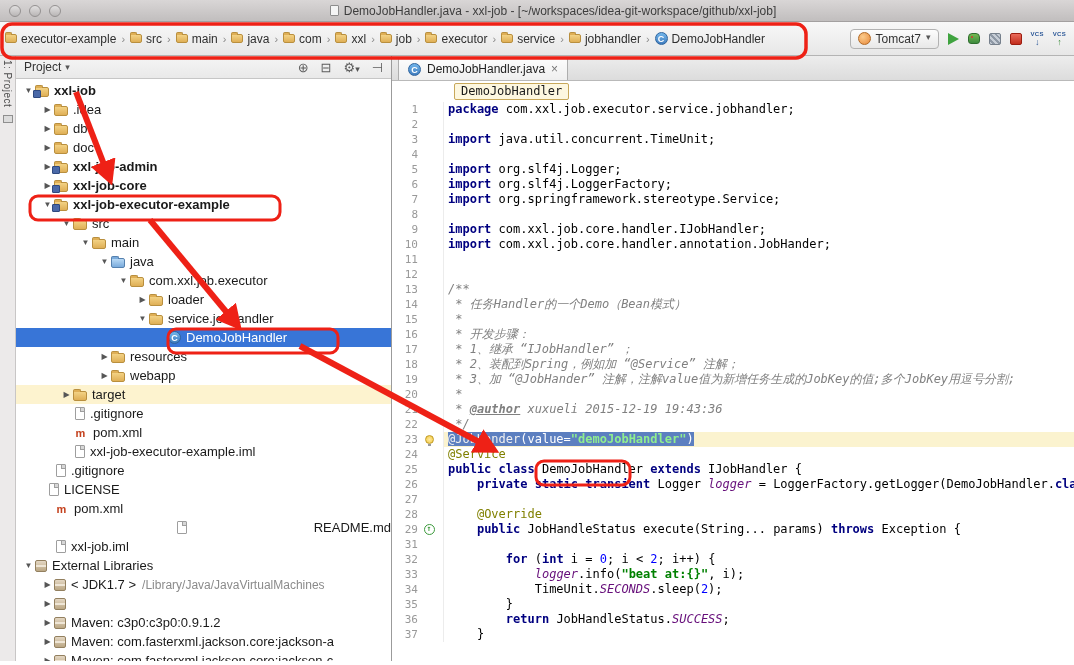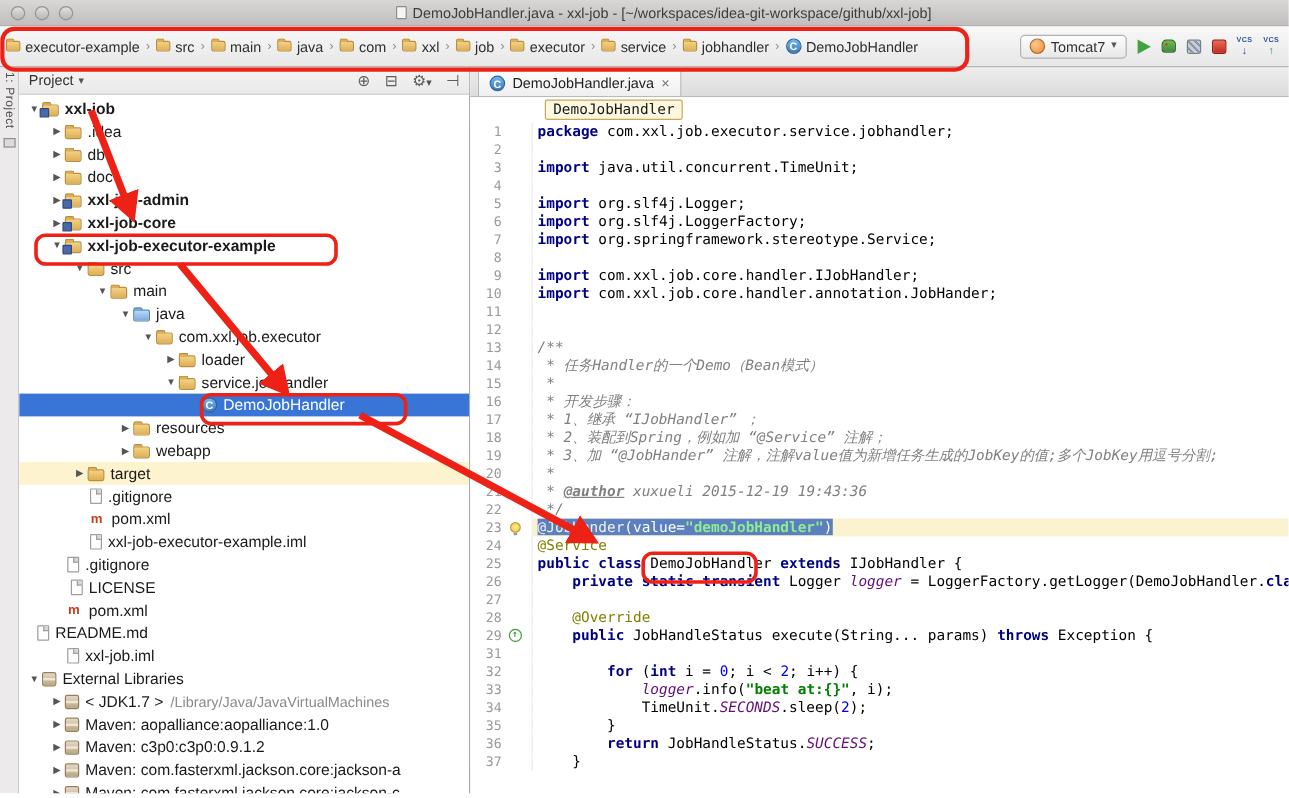--- a/index.html
+++ b/index.html
@@ -369,31 +369,31 @@
           <div class="tree-row" style="padding-left: 44px;">
             <span class="tree-arrow"></span>
             <span class="titem-icon ic-file"></span>
             <span class="tree-label">xxl-job-executor-example.iml</span>
           </div>
           <div class="tree-row" style="padding-left: 25px;">
             <span class="tree-arrow"></span>
             <span class="titem-icon ic-file"></span>
             <span class="tree-label">.gitignore</span>
           </div>
-          <div class="tree-row" style="padding-left: 28px;">
+          <div class="tree-row" style="padding-left: 18px;">
             <span class="tree-arrow"></span>
             <span class="titem-icon ic-file"></span>
             <span class="tree-label">LICENSE</span>
           </div>
           <div class="tree-row" style="padding-left: 25px;">
             <span class="tree-arrow"></span>
             <span class="titem-icon ic-maven-file">m</span>
             <span class="tree-label">pom.xml</span>
           </div>
-          <div class="tree-row" style="">
+          <div class="tree-row" style="padding-left: 25px; justify-content: space-between;">
             <span class="tree-arrow"></span>
             <span class="titem-icon ic-file"></span>
             <span class="tree-label">README.md</span>
           </div>
           <div class="tree-row" style="padding-left: 25px;">
             <span class="tree-arrow"></span>
             <span class="titem-icon ic-file"></span>
             <span class="tree-label">xxl-job.iml</span>
           </div>
           <div class="tree-row" style="padding-left: 6px;">
@@ -403,21 +403,20 @@
           </div>
           <div class="tree-row" style="padding-left: 25px;">
             <span class="tree-arrow">▶</span>
             <span class="titem-icon ic-jdk"></span>
             <span class="tree-label">&lt; JDK1.7 &gt;</span>
             <span class="tree-suffix">/Library/Java/JavaVirtualMachines</span>
           </div>
           <div class="tree-row" style="padding-left: 25px;">
             <span class="tree-arrow">▶</span>
             <span class="titem-icon ic-lib"></span>
-            <span class="tree-label">Maven: aopalliance:aopalliance:1.0</span>
           </div>
           <div class="tree-row" style="padding-left: 25px;">
             <span class="tree-arrow">▶</span>
             <span class="titem-icon ic-lib"></span>
             <span class="tree-label">Maven: c3p0:c3p0:0.9.1.2</span>
           </div>
           <div class="tree-row" style="padding-left: 25px;">
             <span class="tree-arrow">▶</span>
             <span class="titem-icon ic-lib"></span>
             <span class="tree-label">Maven: com.fasterxml.jackson.core:jackson-a</span>

